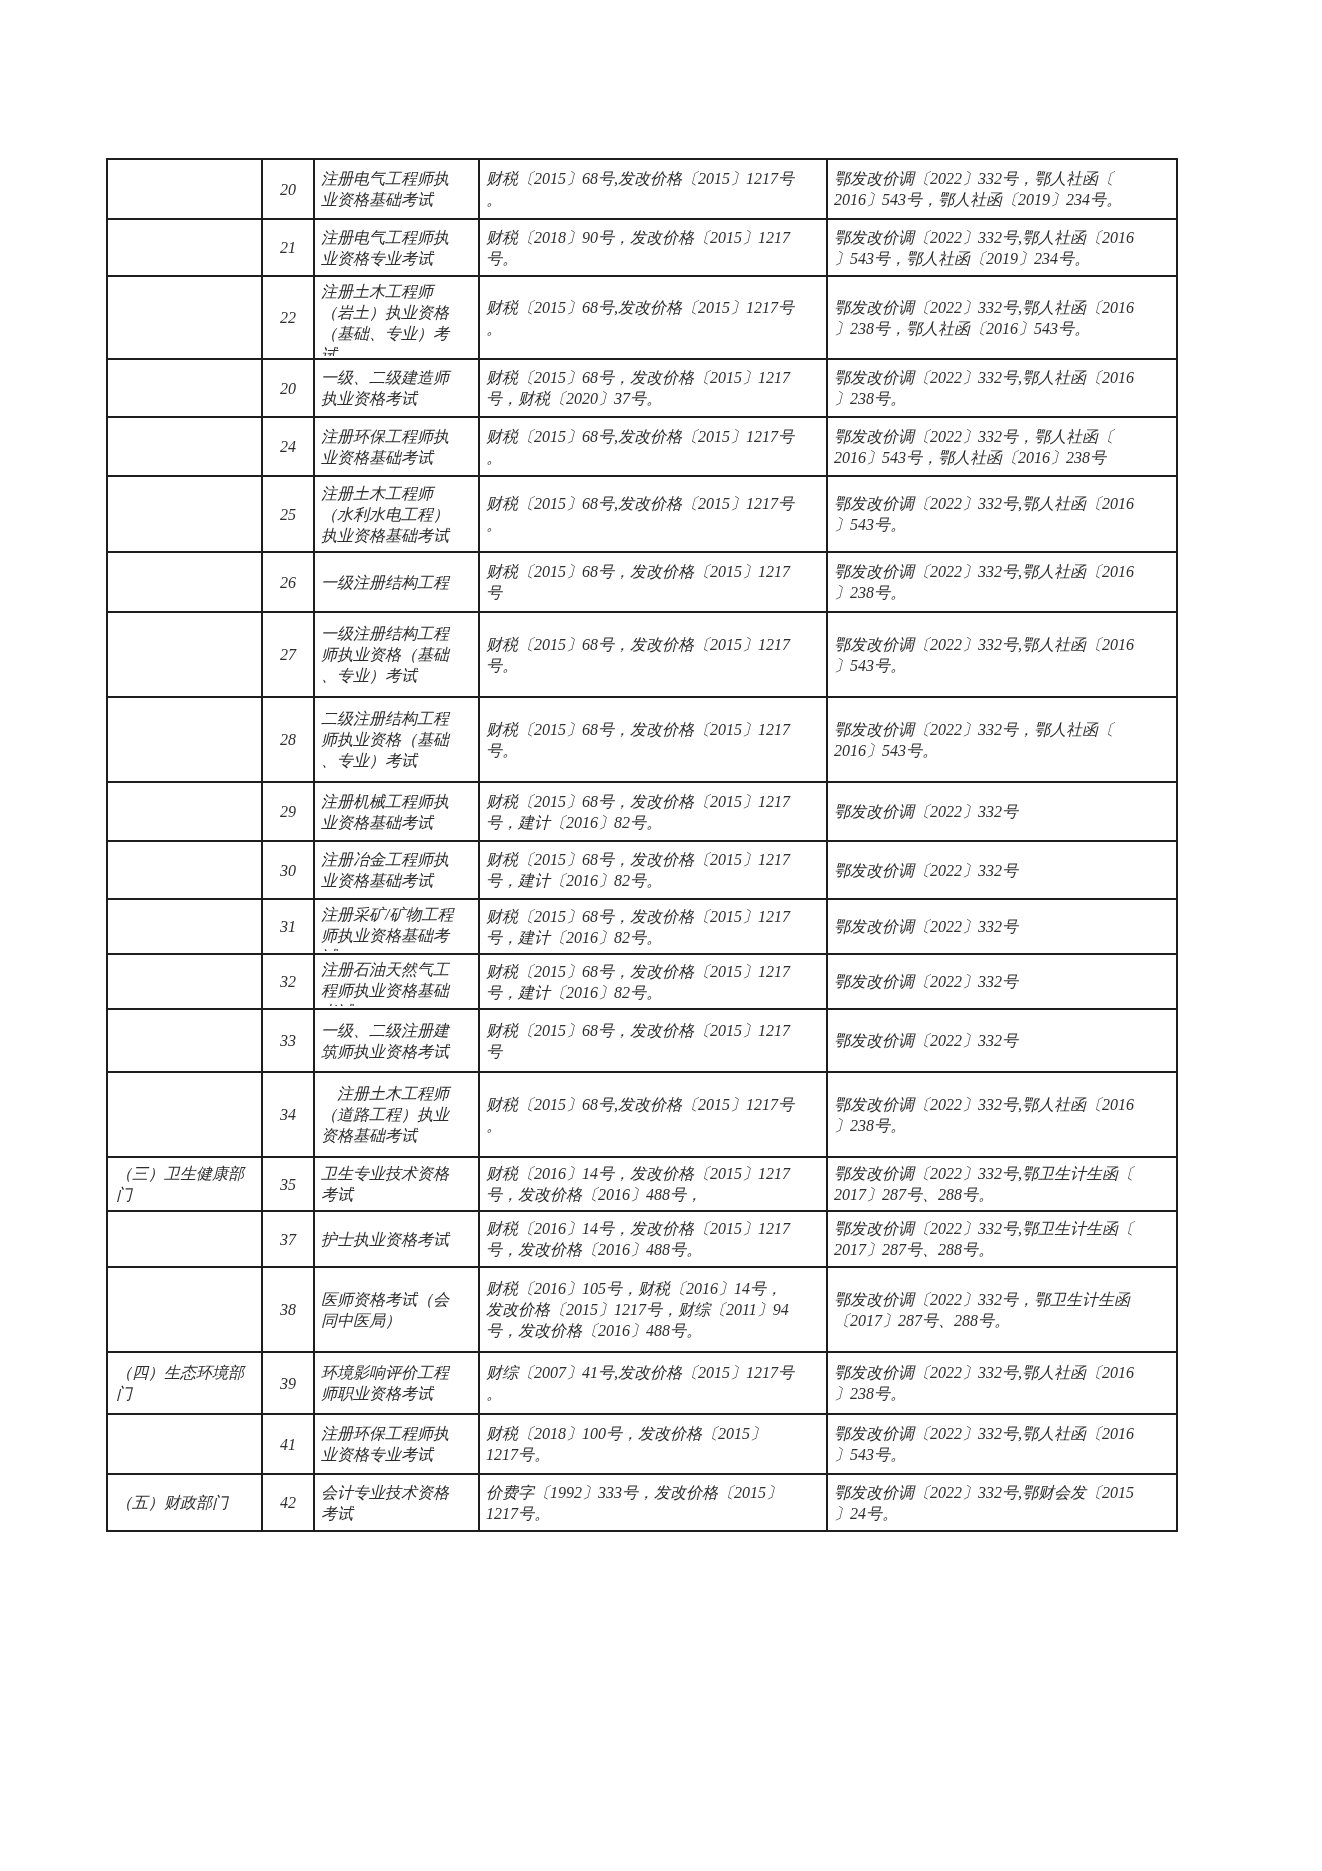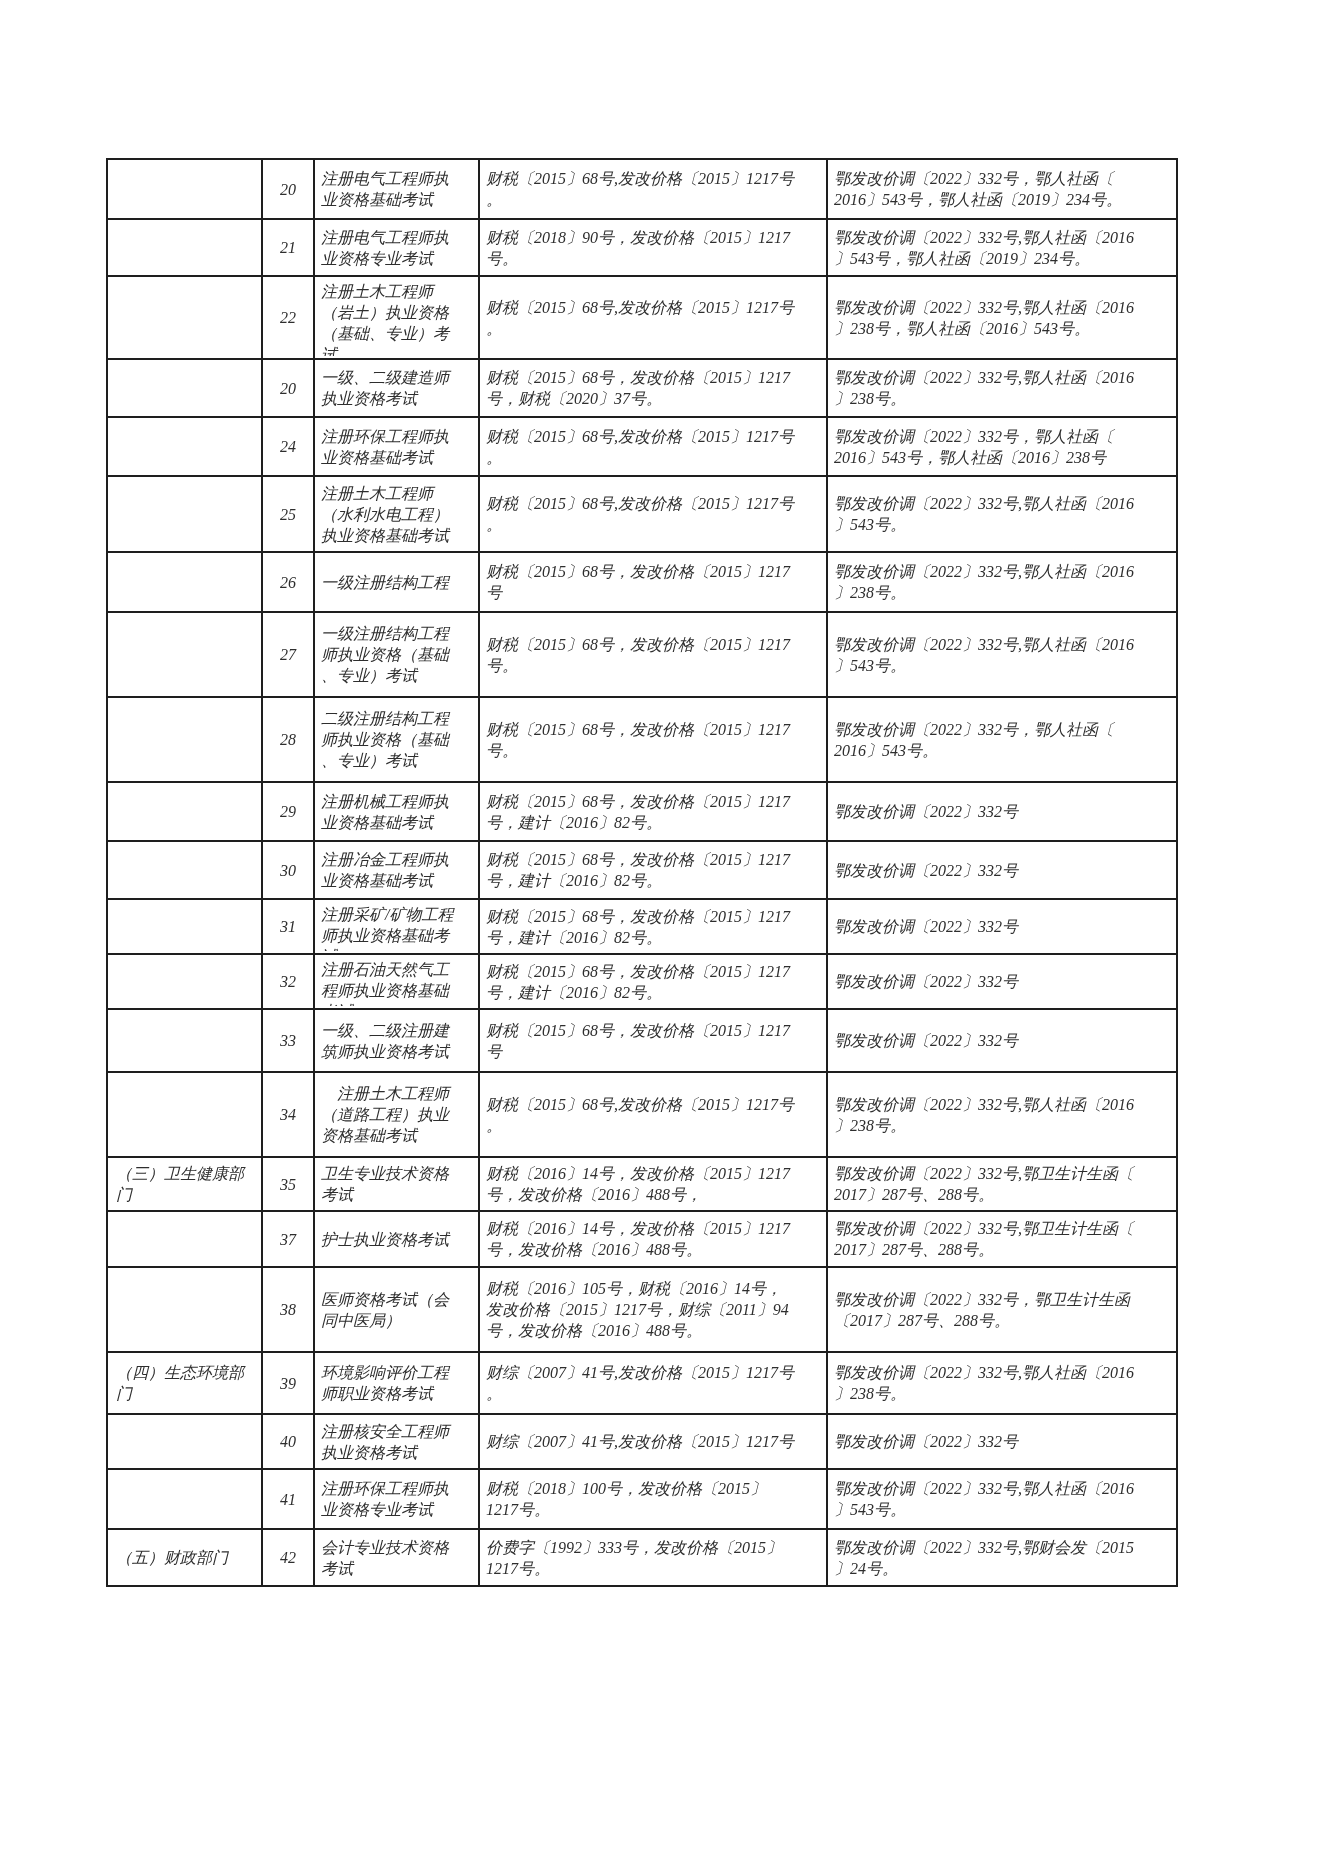--- a/index.html
+++ b/index.html
@@ -569,46 +569,20 @@
               <div class="ln">。</div>
             </div>
           </td>
           <td>
             <div class="cellc">
               <div class="ln">鄂发改价调〔2022〕332号,鄂人社函〔2016</div>
               <div class="ln">〕238号。</div>
             </div>
           </td>
         </tr>
-        <tr style="height: 55px;">
-          <td class="cat">
-            <div class="cellc">
-              <div class="ln"></div>
-            </div>
-          </td>
-          <td class="no">
-            <div>40</div>
-          </td>
-          <td>
-            <div class="cellc">
-              <div class="ln">注册核安全工程师</div>
-              <div class="ln">执业资格考试</div>
-            </div>
-          </td>
-          <td>
-            <div class="cellc">
-              <div class="ln">财综〔2007〕41号,发改价格〔2015〕1217号</div>
-            </div>
-          </td>
-          <td>
-            <div class="cellc">
-              <div class="ln">鄂发改价调〔2022〕332号</div>
-            </div>
-          </td>
-        </tr>
         <tr style="height: 60px; border-radius: 9px;">
           <td class="cat">
             <div class="cellc">
               <div class="ln"></div>
             </div>
           </td>
           <td class="no">
             <div>41</div>
           </td>
           <td>

